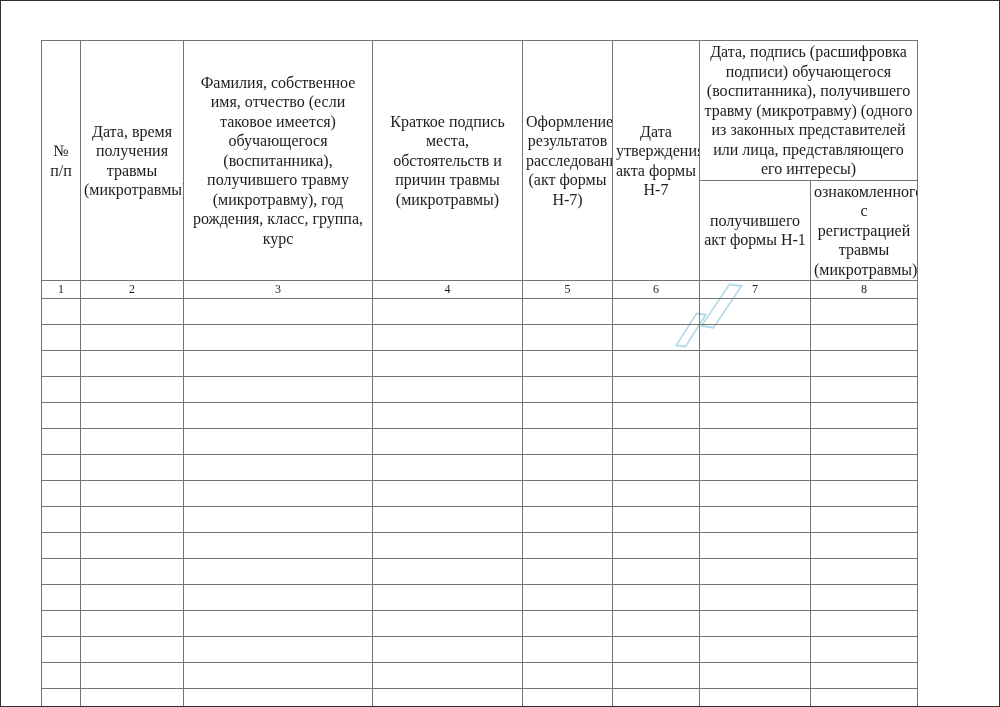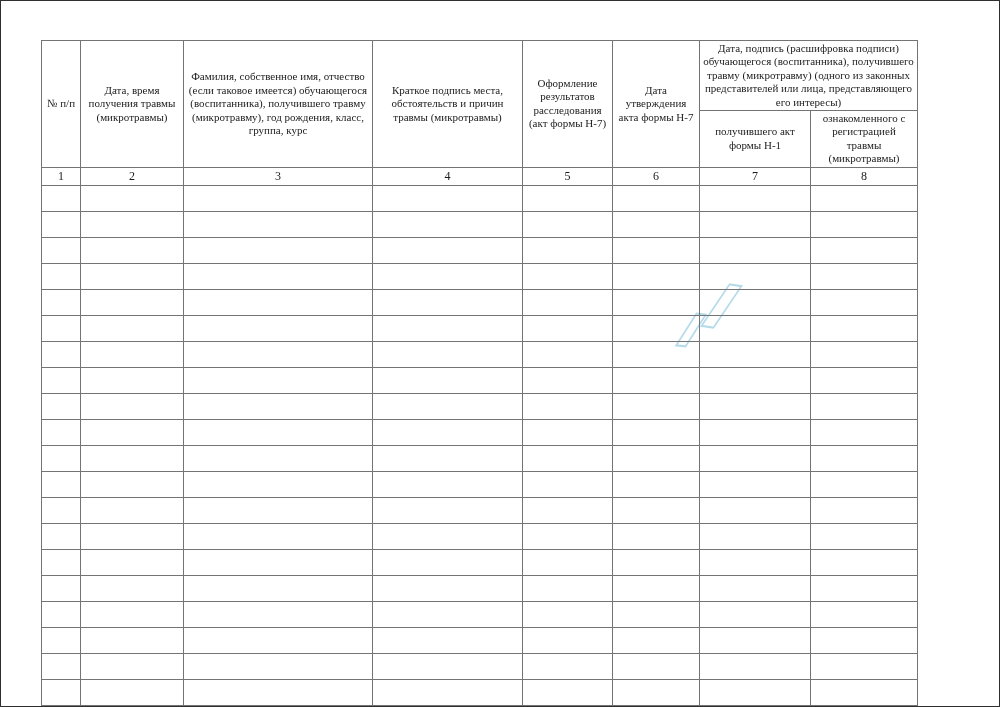--- a/index.html
+++ b/index.html
@@ -63,21 +63,21 @@
   .form-table th, .form-table td {
     border: 1px solid #747474;
     text-align: center;
     vertical-align: middle;
     font-weight: normal;
     color: #1c1c1c;
     padding: 1px 3px;
     overflow: hidden;
   }
   .form-table th {
-    font-size: 11px;
+    font-size: 16px;
     line-height: 1.22;
   }
   .form-table th.group-cell { height: 64px; }
   .form-table tr.sub-header th { height: 50px; }
   .form-table tr.numbers-row td {
     height: 17px;
     font-size: 12px;
     padding: 0 3px;
   }
   .form-table tr.empty-row td { height: 23px; }

